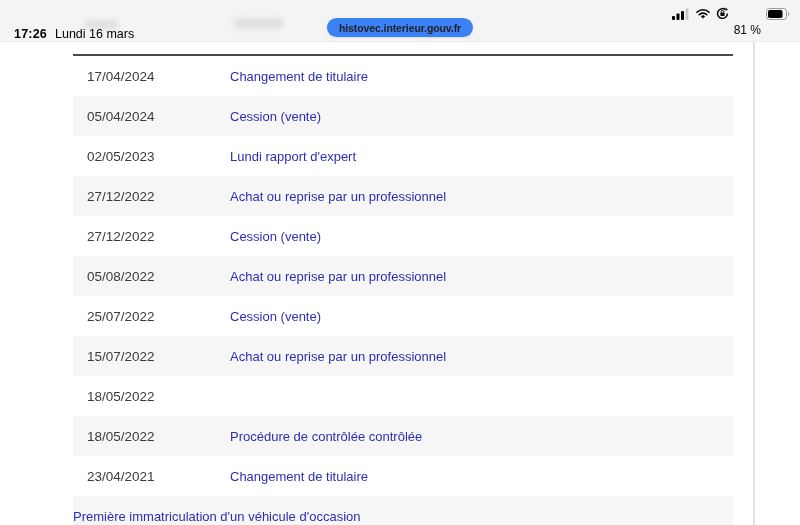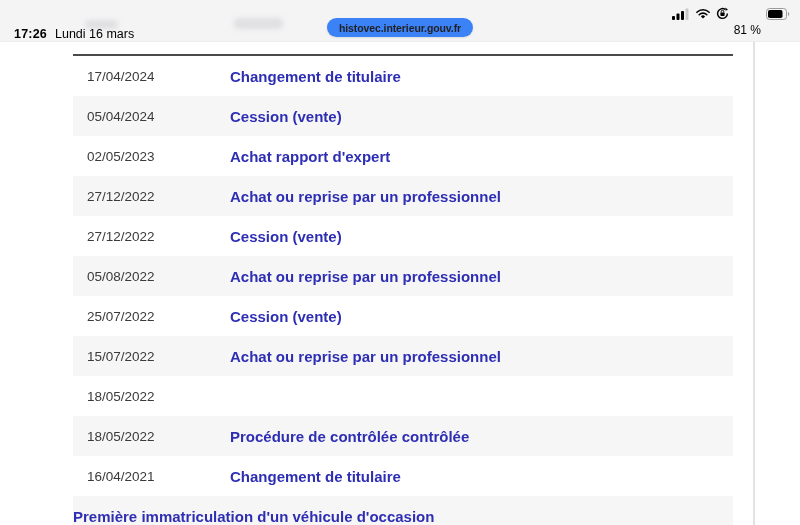--- a/index.html
+++ b/index.html
@@ -65,21 +65,21 @@
   .history-row {
     display: flex; align-items: center; height: 40px;
     background: #ffffff; cursor: pointer;
   }
   .history-row.alt { background: var(--row_alt, #f6f6f6); }
   .cell-date {
     width: 157px; padding-left: 14px;
     font-size: 13.5px; color: var(--date_text, #3a3a3a);
   }
   .cell-operation {
-    flex: 1; font-size: 15px; font-weight: 700;
+    flex: 1; font-size: 13px; font-weight: 400;
     color: var(--link, #2e2eb4);
   }
 </style>
 </head>
 <body>
 
 <div class="toolbar">
 
   <span class="blur-blob blob-a"></span>
   <span class="blur-blob blob-b"></span>
@@ -137,21 +137,21 @@
       <span class="cell-operation">Changement de titulaire</span>
     </div>
 
     <div class="history-row alt">
       <span class="cell-date">05/04/2024</span>
       <span class="cell-operation">Cession (vente)</span>
     </div>
 
     <div class="history-row">
       <span class="cell-date">02/05/2023</span>
-      <span class="cell-operation">Achat rapport d'expert</span>
+      <span class="cell-operation">Lundi rapport d'expert</span>
     </div>
 
     <div class="history-row alt">
       <span class="cell-date">27/12/2022</span>
       <span class="cell-operation">Achat ou reprise par un professionnel</span>
     </div>
 
     <div class="history-row">
       <span class="cell-date">27/12/2022</span>
       <span class="cell-operation">Cession (vente)</span>
@@ -175,20 +175,20 @@
     <div class="history-row">
       <span class="cell-date">18/05/2022</span>
     </div>
 
     <div class="history-row alt">
       <span class="cell-date">18/05/2022</span>
       <span class="cell-operation">Procédure de contrôlée contrôlée</span>
     </div>
 
     <div class="history-row">
-      <span class="cell-date">16/04/2021</span>
+      <span class="cell-date">23/04/2021</span>
       <span class="cell-operation">Changement de titulaire</span>
     </div>
 
     <div class="history-row alt">
       <span class="cell-operation">Première immatriculation d'un véhicule d'occasion</span>
     </div>
   </div>
 
 </body></html>

